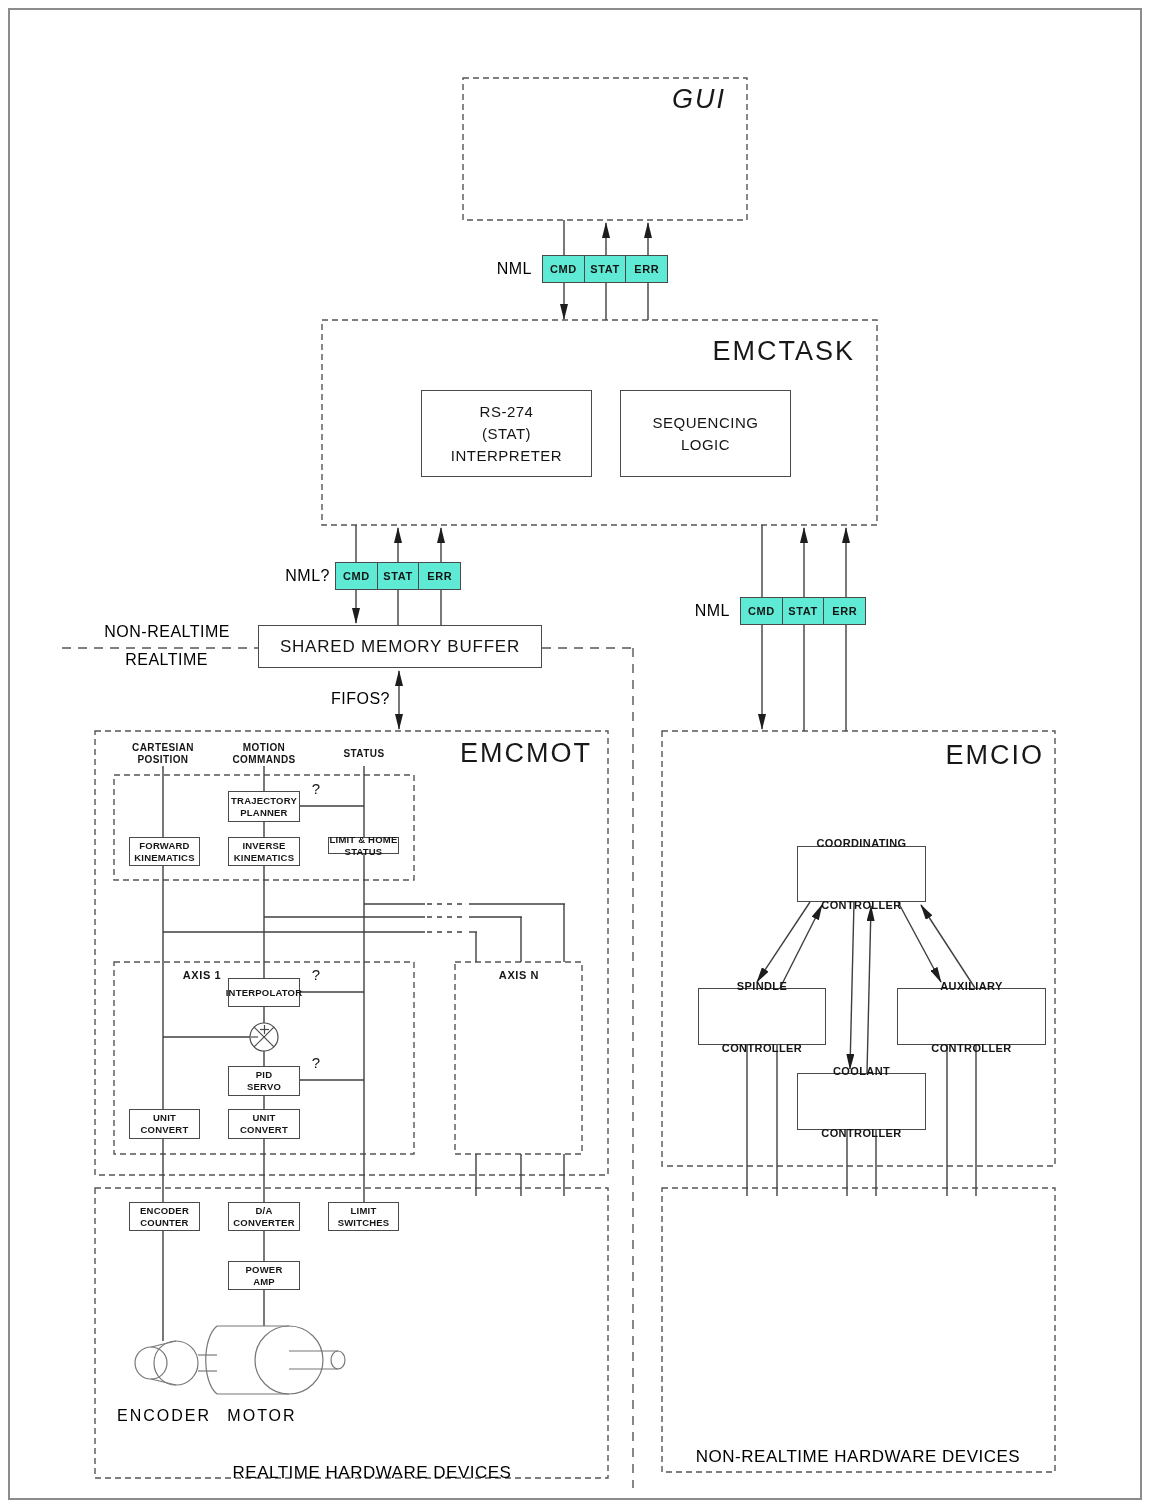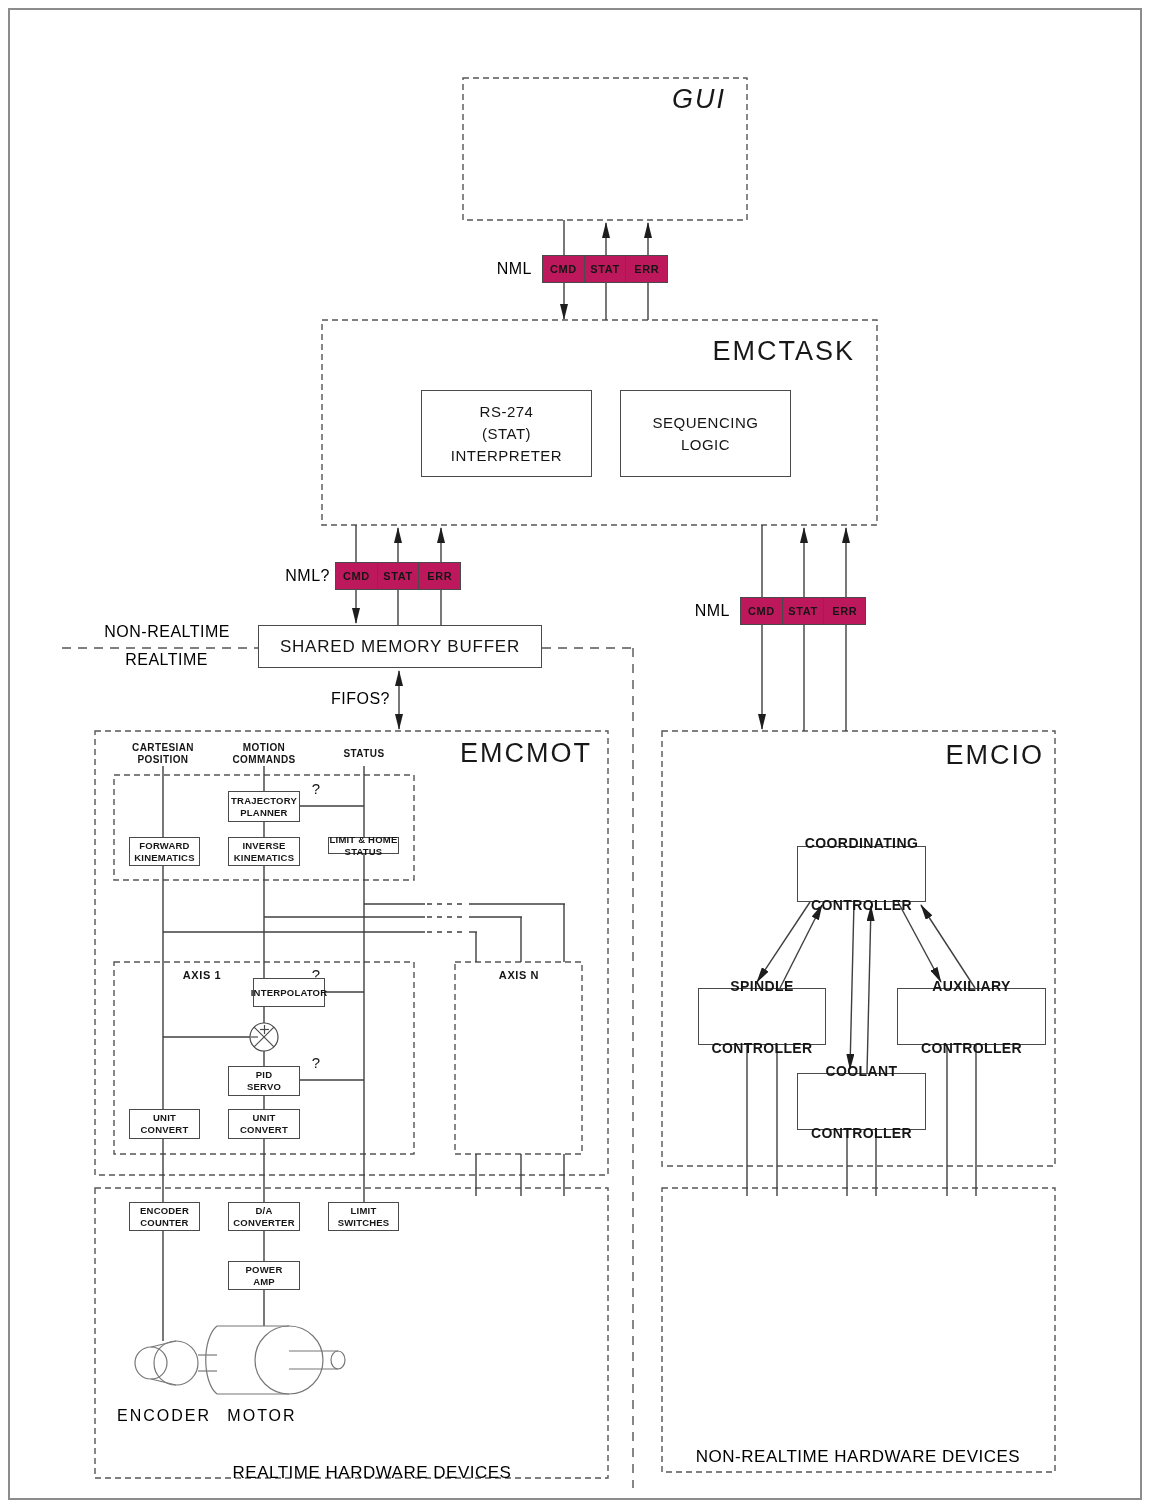--- a/index.html
+++ b/index.html
@@ -14,31 +14,31 @@
   .div{stroke:#555;stroke-width:1.4;fill:none;stroke-dasharray:9 7;}
   .mech{stroke:#777;stroke-width:1.2;fill:none;}
   .sj{stroke:#4a4a4a;stroke-width:1.2;}
   .bx{position:absolute;background:#fff;border:1.5px solid #4a4a4a;box-sizing:border-box;
       display:flex;flex-direction:column;align-items:center;justify-content:center;
       text-align:center;z-index:2;}
   .bx span{display:block;}
   .big{font-size:15px;line-height:22px;letter-spacing:.5px;}
   .smbx{font-size:17px;letter-spacing:.8px;}
   .sm{font-size:9.5px;font-weight:bold;line-height:12px;letter-spacing:.2px;}
-  .md{font-size:14px;font-weight:bold;line-height:14px;letter-spacing:.4px;gap:48px;}
+  .md{font-size:11px;font-weight:bold;line-height:14px;letter-spacing:.4px;gap:48px;}
   .ttl{position:absolute;font-size:27px;letter-spacing:2px;text-align:right;z-index:2;color:#181818;}
   .lbl{position:absolute;font-size:16px;letter-spacing:.5px;text-align:right;z-index:2;color:#000000;}
   .collbl{position:absolute;font-size:10px;font-weight:bold;line-height:12px;
           letter-spacing:.4px;text-align:center;z-index:2;}
   .axlbl{position:absolute;font-size:11px;font-weight:bold;letter-spacing:.6px;
          text-align:center;z-index:2;}
   .q{position:absolute;font-size:15px;z-index:2;text-align:center;width:16px;}
   .ctr{text-align:center;}
   .chrow{position:absolute;display:flex;z-index:2;}
-  .ch{width:43px;height:28px;background:#be185d;border:1.4px solid #4a4a4a;box-sizing:border-box;
+  .ch{width:43px;height:28px;background:#5eead4;border:1.4px solid #4a4a4a;box-sizing:border-box;
       display:flex;align-items:center;justify-content:center;
       font-size:11px;font-weight:bold;letter-spacing:.6px;}
   .ch + .ch{margin-left:-1.4px;}
 </style>
 </head>
 <body>
 
 <div id="stage">
   <div id="frame"></div>
 
@@ -212,21 +212,21 @@
     <span>STATUS</span>
   </div>
 
   <div class="axlbl" style="left:162px;top:969px;width:80px;">AXIS 1</div>
   <div class="axlbl" style="left:479px;top:969px;width:80px;">AXIS N</div>
 
   <div class="q" style="left:308px;top:780px;">?</div>
   <div class="q" style="left:308px;top:966px;">?</div>
   <div class="q" style="left:308px;top:1054px;">?</div>
 
-  <div class="bx sm" style="left:228px;top:978px;width:72px;height:29px;margin-left:25px;">
+  <div class="bx sm" style="left:228px;top:978px;width:72px;height:29px;">
     <span>INTERPOLATOR</span>
   </div>
   <div class="bx sm" style="left:228px;top:1066px;width:72px;height:30px;">
     <span>PID</span>
     <span>SERVO</span>
   </div>
   <div class="bx sm" style="left:129px;top:1109px;width:71px;height:30px;">
     <span>UNIT</span>
     <span>CONVERT</span>
   </div>

